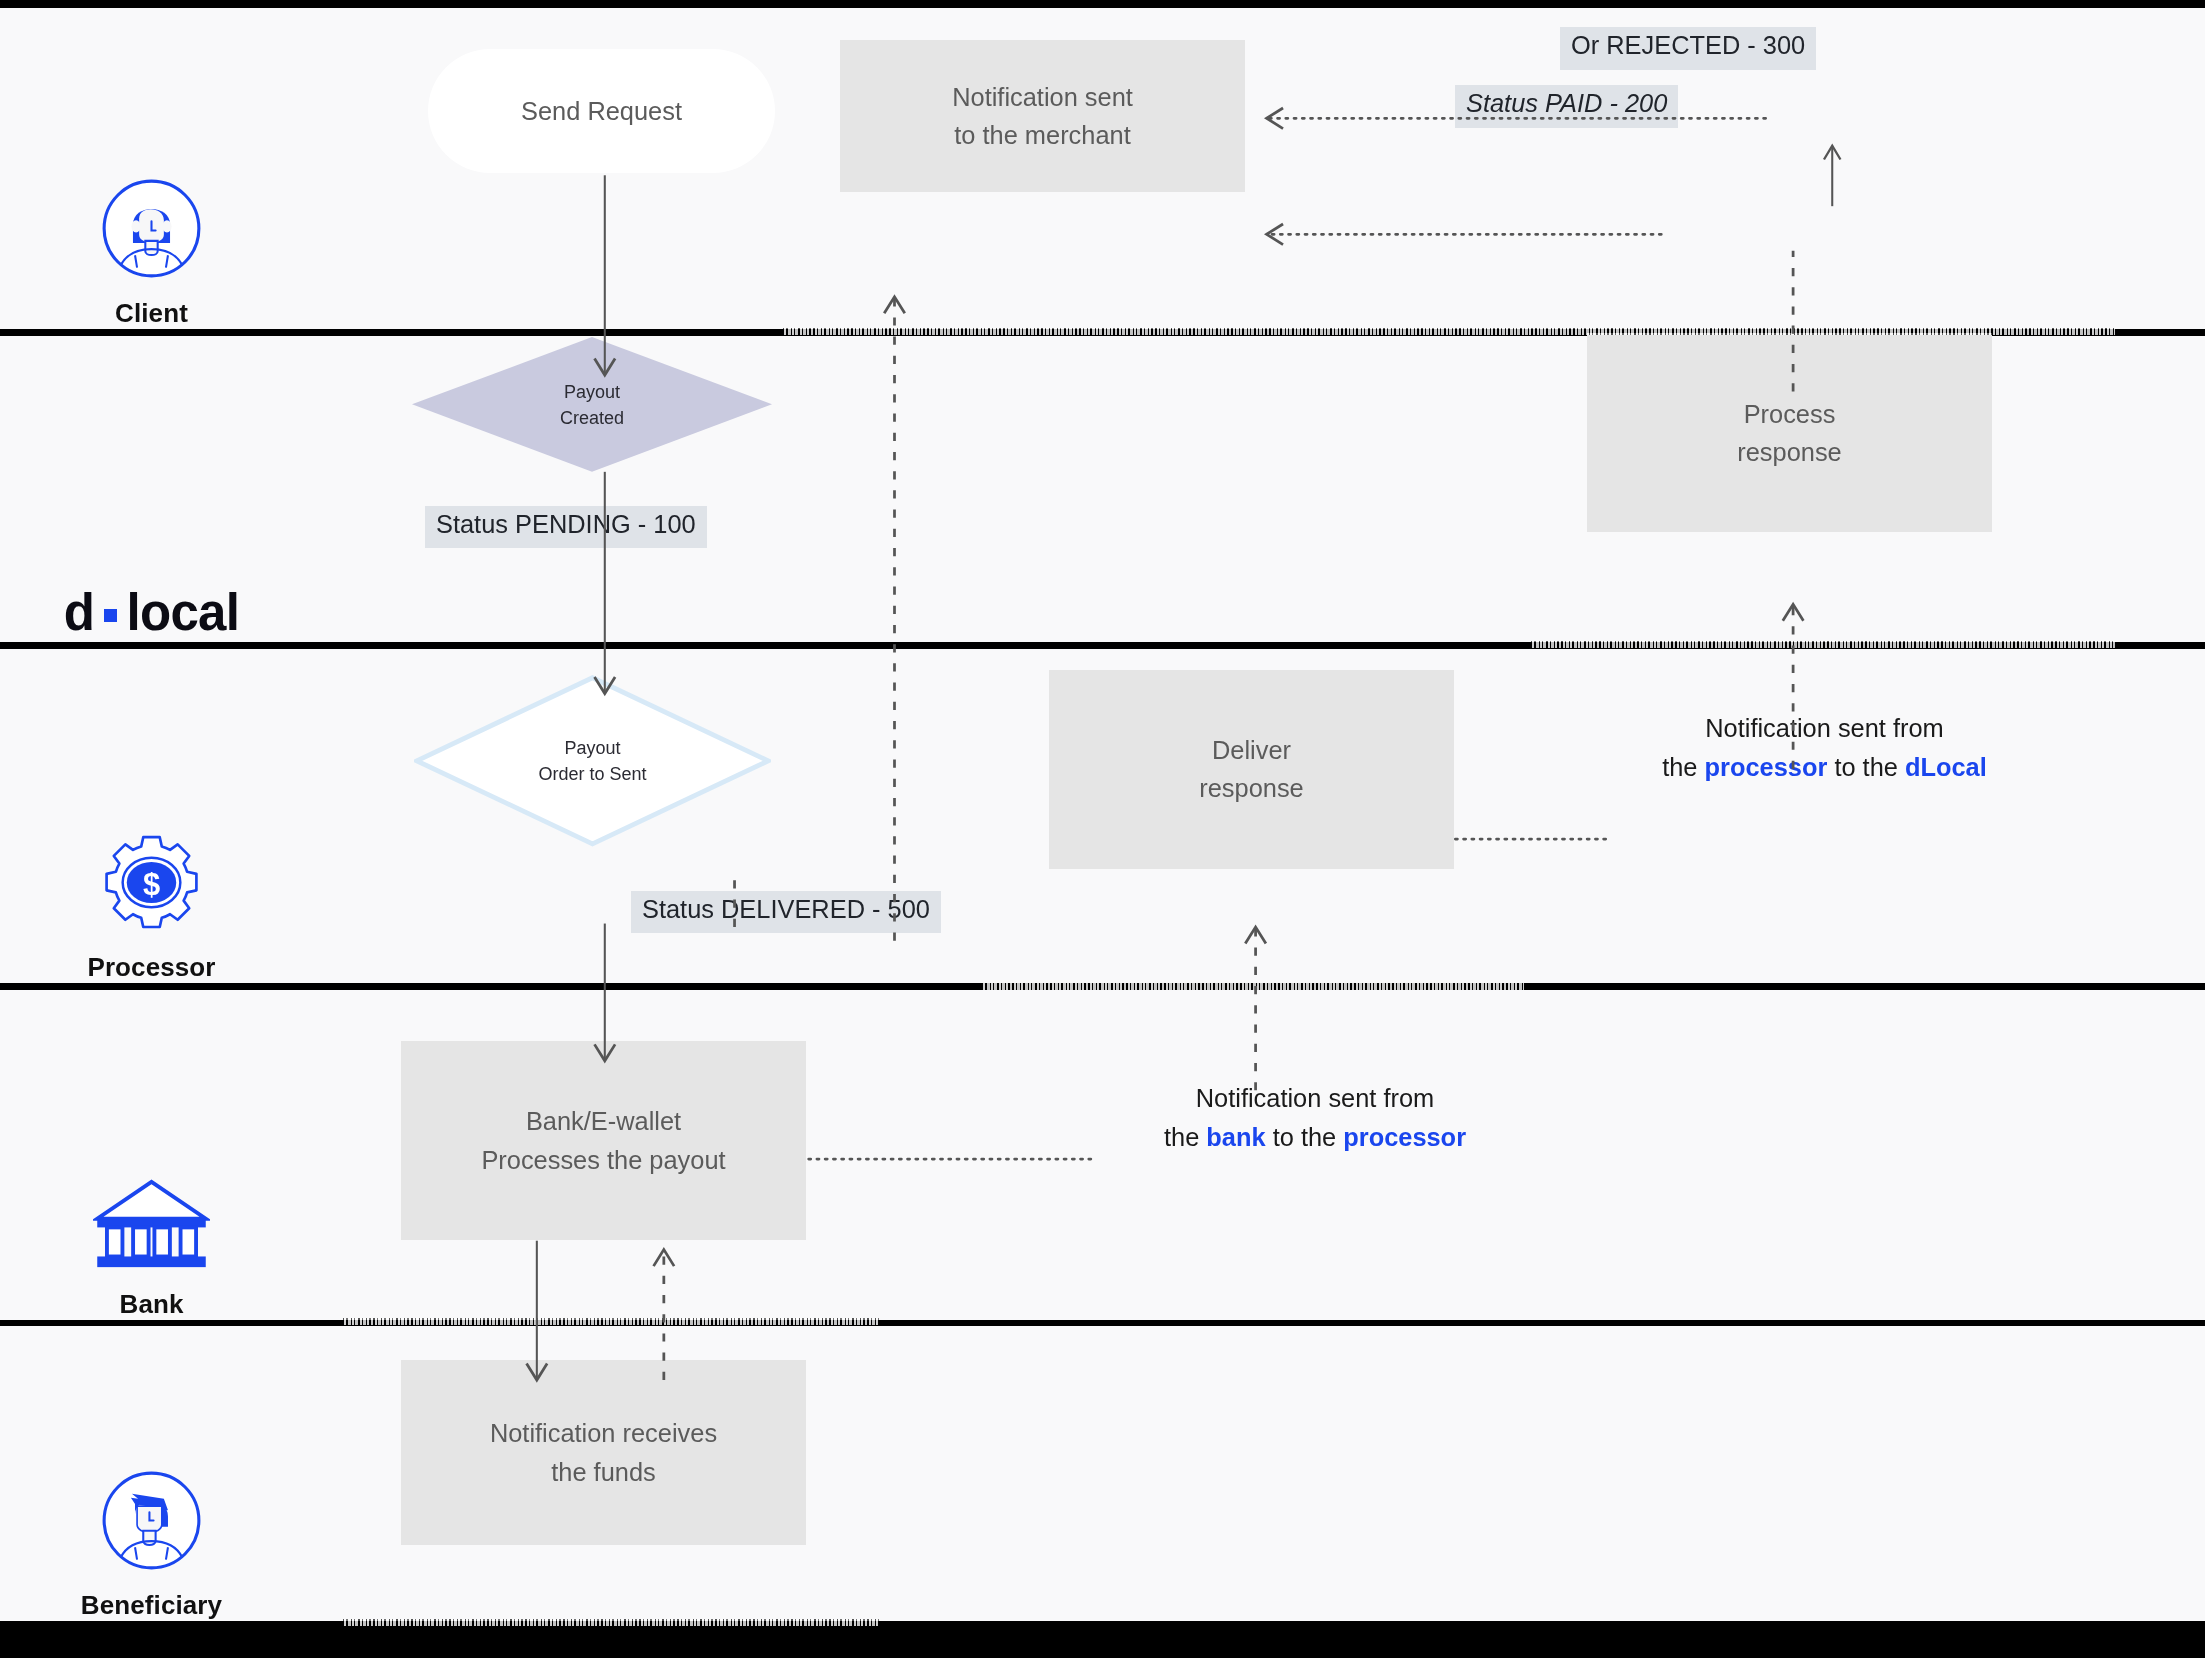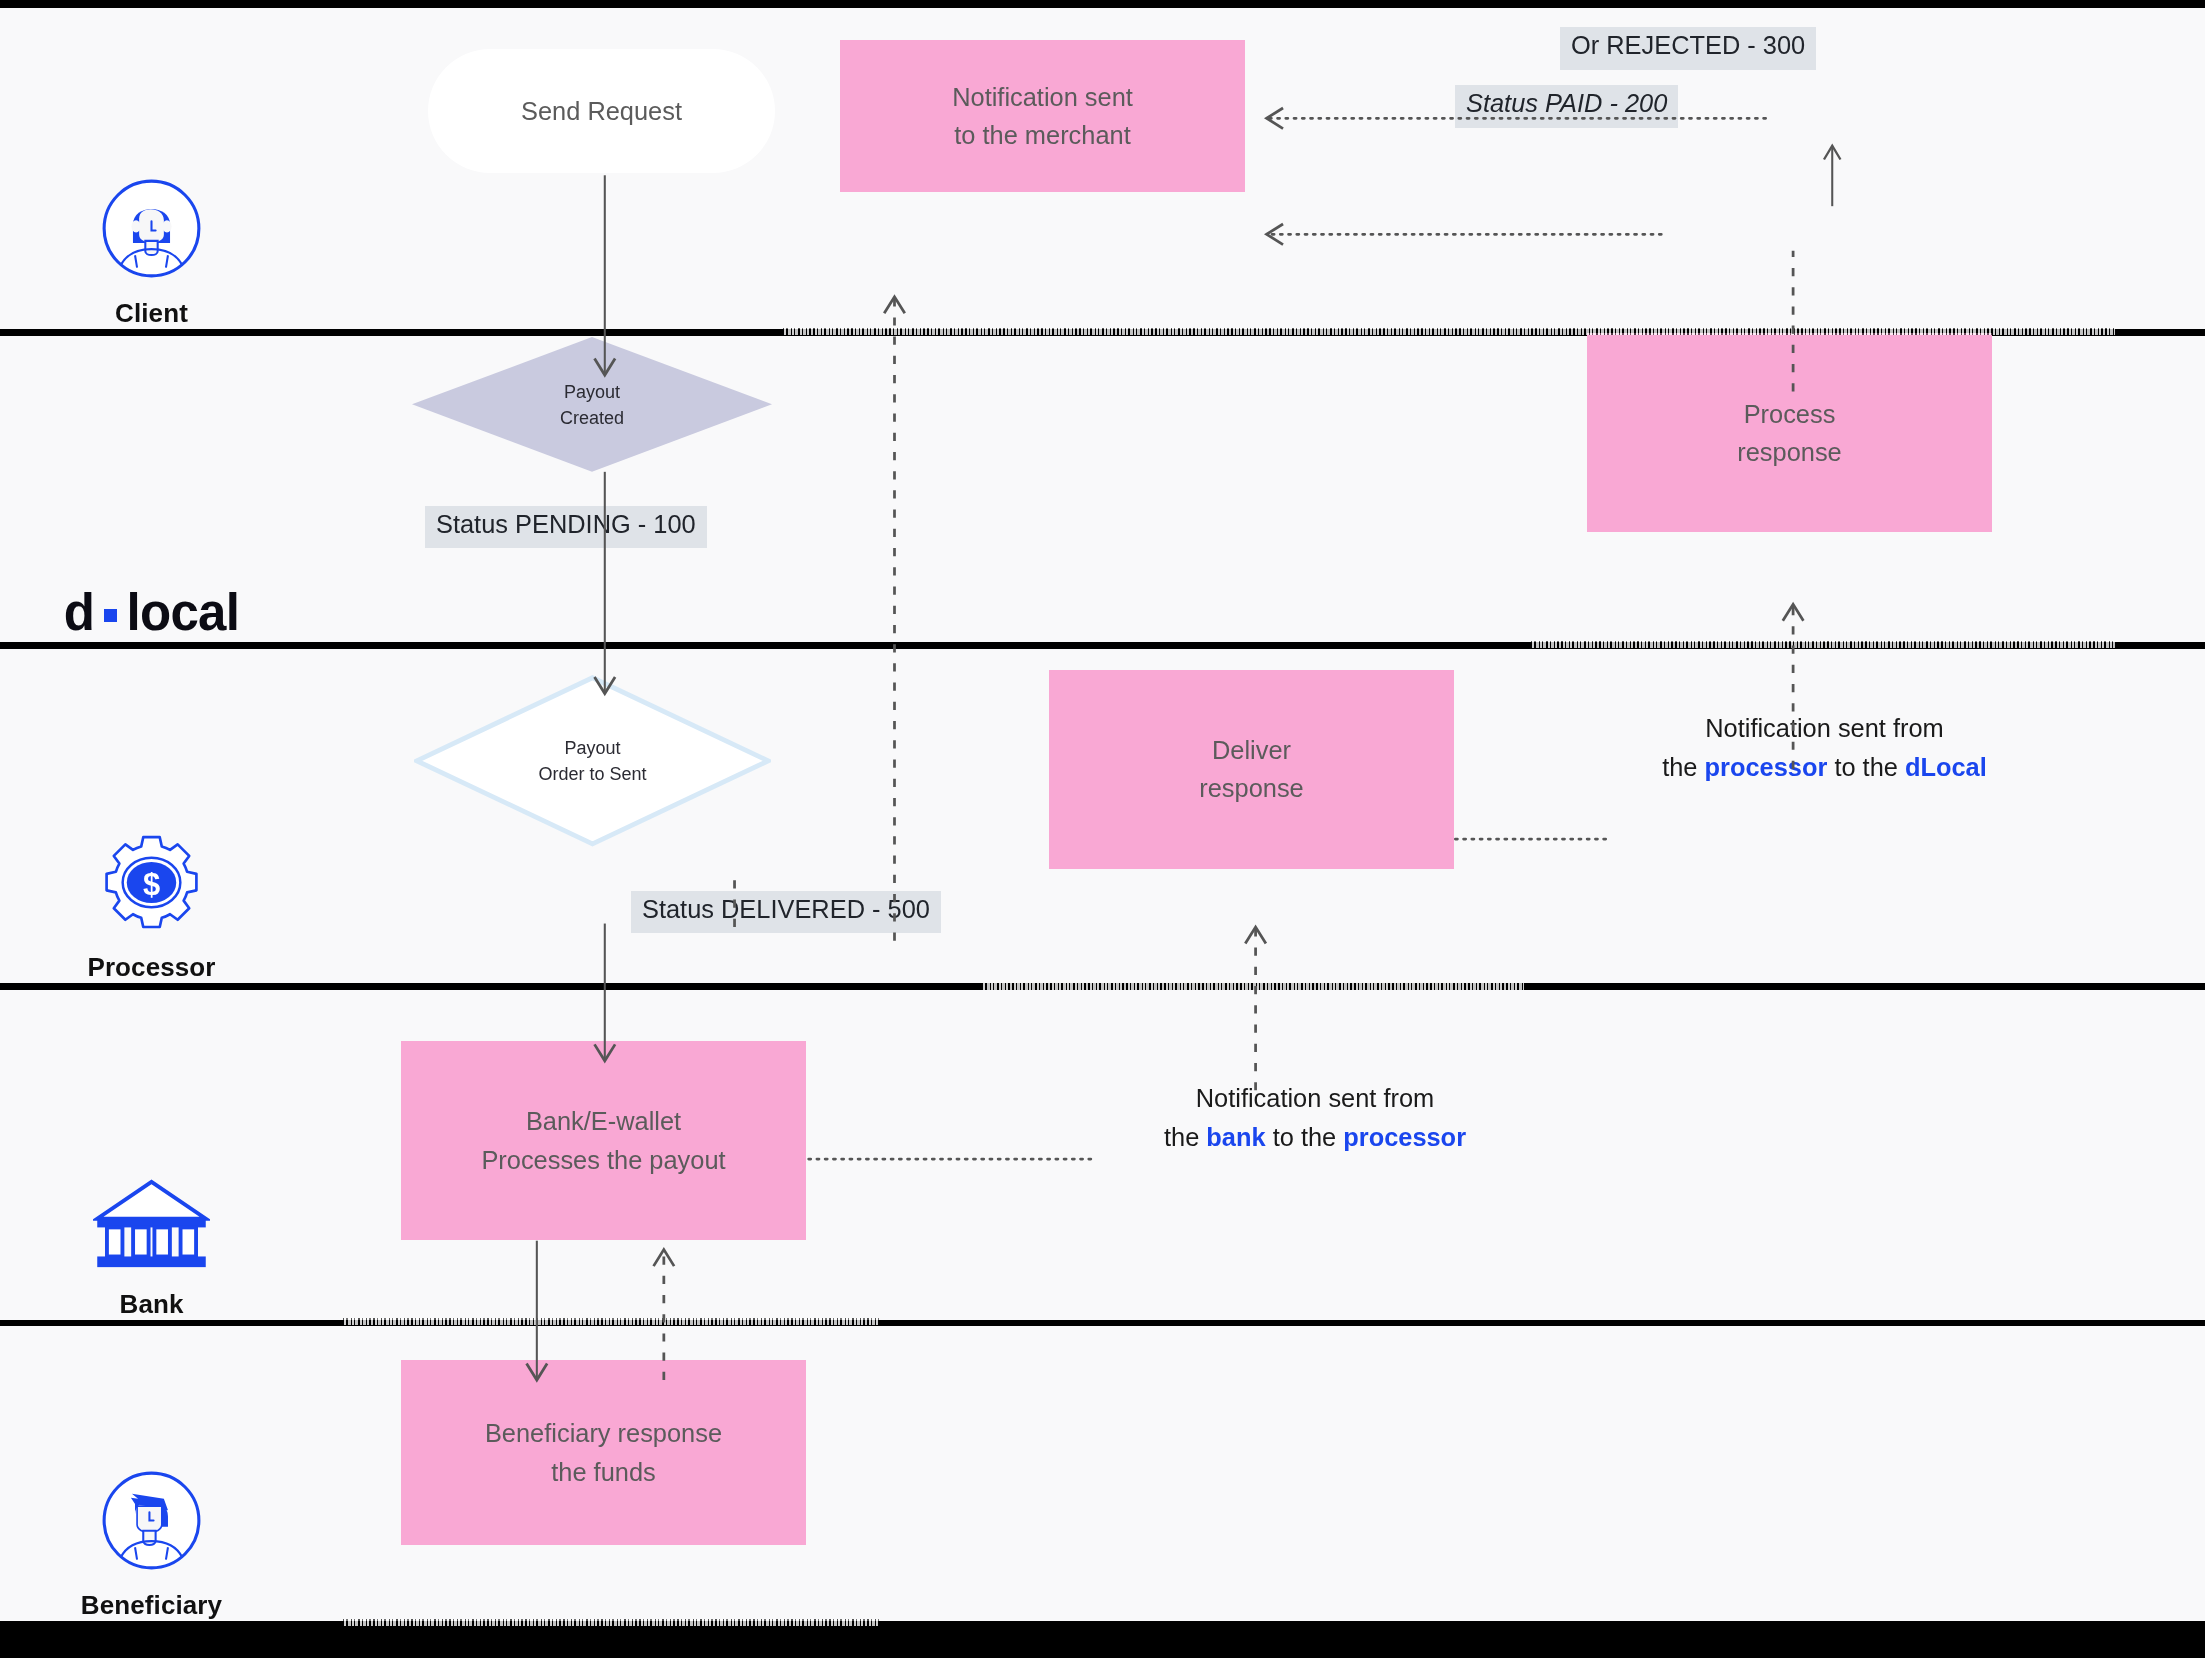--- a/index.html
+++ b/index.html
@@ -74,21 +74,21 @@
     width: 13px; height: 13px;
     background: #1a46ee;
     display: inline-block;
     position: relative;
     top: 3.4px;
   }
 
   
   .node {
     position: absolute;
-    background: #f9a8d4;
+    background: #e5e5e5;
     display: flex;
     align-items: center;
     justify-content: center;
     text-align: center;
     color: #5b5b5b;
     font-size: 25.4px;
     line-height: 1.5;
     box-sizing: border-box;
     padding: 6.9px 15px;
   }
@@ -307,21 +307,21 @@
           <path d="M48 42 L48 50 L52 50" fill="none" stroke="#1a46ee" stroke-width="2" stroke-linecap="round"></path>
           <path d="M42 60 L42 70 C42 75 54 75 54 70 L54 60 Z" fill="#f7f7f8" stroke="#1a46ee" stroke-width="2"></path>
           <path d="M20 86 C26 74 38 70 50 70 C62 70 74 74 80 86" fill="none" stroke="#1a46ee" stroke-width="2"></path>
           <path d="M34 76 L36 88 M66 76 L64 88" stroke="#1a46ee" stroke-width="2" fill="none"></path>
         </svg>
       </span>
       <span class="lane-name">Beneficiary</span>
     </div>
     <div class="lane-body">
       <div class="node" style="left:91px; top:34px; width:405px; height:185px; flex-direction:column;">
-        <span>Beneficiary response</span>
+        <span>Notification receives</span>
         <span>the funds</span>
       </div>
     </div>
   </div>
 
   <svg class="wires" viewBox="0 0 3212 2416">
     <defs>
       <marker id="arrOpen" viewBox="0 0 12 12" refX="6" refY="10" markerWidth="11" markerHeight="11" orient="auto-start-reverse">
         <path d="M1 4 L6 10 L11 4" fill="none" stroke="#555" stroke-width="1.6"></path>
       </marker>

